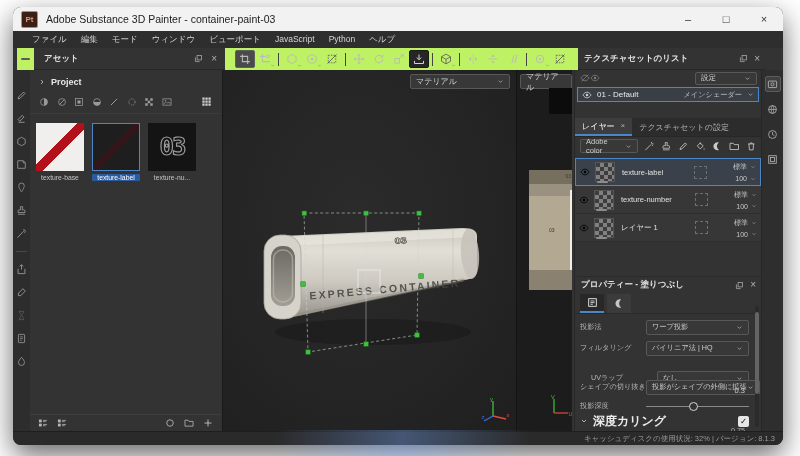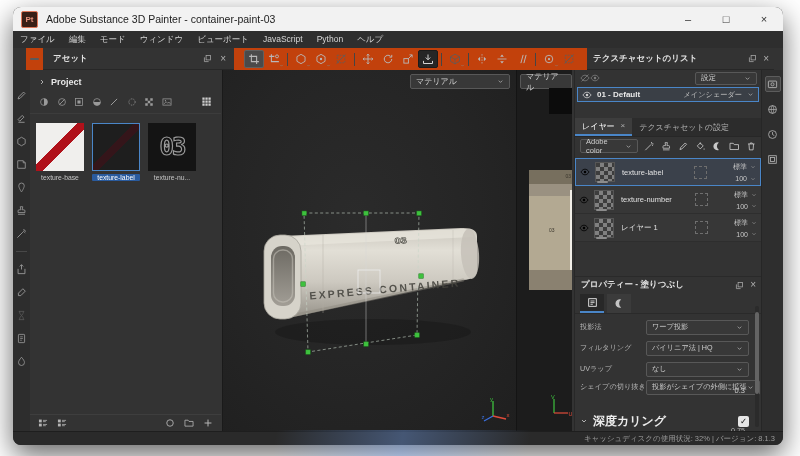--- a/index.html
+++ b/index.html
@@ -14,24 +14,24 @@
   .titlebar{position:absolute;left:0;top:0;width:770px;height:24px;background:#f2f2f2;
     display:flex;align-items:center;box-sizing:border-box;padding-left:8px;}
   .ptbadge{width:15px;height:15px;background:#3a2017;border:1px solid #e0785a;border-radius:2px;
     color:#e8927c;font-size:8px;font-weight:bold;display:flex;align-items:center;justify-content:center;flex:none;}
   .wtitle{font-size:10.5px;color:#222;margin-left:8px;white-space:nowrap;}
   .wctl{margin-left:auto;display:flex;height:24px;}
   .wbtn{width:38px;height:24px;display:flex;align-items:center;justify-content:center;
     font-size:11px;color:#333;}
   
   .menubar{position:absolute;left:0;top:24px;width:770px;height:17px;background:#2e2e2e;
-    display:flex;align-items:center;padding-left:0;box-sizing:border-box;}
+    display:flex;align-items:center;padding-left:12px;box-sizing:border-box;}
   .mitem{font-size:8.5px;color:#d6d6d6;padding:0 7px;line-height:17px;white-space:nowrap;}
   
-  .headerrow{position:absolute;left:13px;top:41px;width:704px;height:22px;background:#c2410c;}
+  .headerrow{position:absolute;left:4px;top:41px;width:704px;height:22px;background:#bef264;}
   .draghandle{position:absolute;left:4px;top:10px;width:9px;height:2px;background:#5a5a5a;border-radius:1px;}
   .phead{position:absolute;top:0;height:22px;background:#333;display:flex;align-items:center;
     box-sizing:border-box;border-bottom:1px solid #272727;}
   .phead .ptitle{font-size:8.5px;color:#e2e2e2;font-weight:bold;padding-left:10px;white-space:nowrap;}
   .phicons{margin-left:auto;display:flex;align-items:center;gap:8px;padding-right:8px;color:#a8a8a8;}
   .xglyph{font-size:10px;line-height:10px;color:#b0b0b0;}
   .toolbar{position:absolute;left:210px;top:0;width:351px;height:22px;display:flex;align-items:center;
     padding-left:8px;box-sizing:border-box;}
   .tool{width:20px;height:18px;display:flex;align-items:center;justify-content:center;color:#b9b9b9;
     border-radius:2px;position:relative;flex:none;box-sizing:border-box;}
@@ -103,21 +103,21 @@
   .uvmark{position:absolute;font-size:5px;color:#3b372d;line-height:5px;}
   .gizmo2d{position:absolute;left:32px;bottom:14px;}
   
   .rightcol{position:absolute;left:561px;top:0;width:187px;height:361px;background:#333;
     border-left:1px solid #282828;box-sizing:border-box;}
   .tslrow1{position:absolute;left:5px;right:4px;top:1px;height:14px;display:flex;align-items:center;color:#7c7c7c;}
   .tslrow1 .dd{margin-left:auto;width:62px;height:13px;font-size:7.5px;}
   .eyeico{width:10px;height:10px;flex:none;}
   .tslset{position:absolute;left:2px;right:2px;top:17px;height:15px;border:1px solid #4a86c8;
     background:#3a3f46;display:flex;align-items:center;gap:5px;padding:0 4px;box-sizing:border-box;}
-  .tslset .nm{font-size:8px;font-weight:bold;color:#e8e8e8;white-space:nowrap;}
+  .tslset .nm{font-size:8px;font-weight:normal;color:#e8e8e8;white-space:nowrap;}
   .tslset .sh{margin-left:auto;font-size:7.2px;color:#c0c0c0;white-space:nowrap;}
   .tslset .chev{width:7px;height:7px;color:#a8a8a8;flex:none;}
   .ltabs{position:absolute;left:0;right:0;top:48px;height:18px;display:flex;background:#2c2c2c;
     border-bottom:1px solid #272727;}
   .ltab{padding:0 7px;display:flex;align-items:center;gap:6px;font-size:8px;color:#b5b5b5;box-sizing:border-box;}
   .ltab.active{background:#3d3d3d;color:#fff;border-bottom:2px solid #4a86c8;}
   .chanrow{position:absolute;left:0;right:0;top:66px;height:20px;display:flex;align-items:center;
     padding:0 5px;gap:6px;box-sizing:border-box;}
   .chanrow .dd{width:60px;height:14px;font-size:7.5px;}
   .chanrow .acts{margin-left:auto;display:flex;gap:6.5px;align-items:center;color:#c8c8c8;}
@@ -899,40 +899,47 @@
         </div>
         <div class="prow" style="top:269px;">
           <span class="plabel">フィルタリング</span>
           <div class="dd">
             <span>バイリニア法 | HQ</span>
             <svg class="icref chev">
                 <use href="#i-chev"></use>
               </svg>
           </div>
         </div>
-        <div class="prow" style="top:290px;">
+        <div class="prow" style="top:299px;margin-left:11px;">
           <span class="plabel">UVラップ</span>
           <div class="dd">
             <span>なし</span>
             <svg class="icref chev">
                 <use href="#i-chev"></use>
               </svg>
           </div>
         </div>
         <div class="prow" style="top:308px;">
           <span class="plabel">シェイプの切り抜き</span>
           <div class="dd">
             <span>投影がシェイプの外側に拡張</span>
             <svg class="icref chev">
                 <use href="#i-chev"></use>
               </svg>
           </div>
         </div>
 
         <span class="depthval">0.3</span>
+        <div class="depthrow">
+          <span class="plabel">投影深度</span>
+          <div class="slider">
+            <div class="track"></div>
+            <div class="knob"></div>
+          </div>
+        </div>
 
         <div class="cullrow">
           <svg class="icref chev">
               <use href="#i-chev"></use>
             </svg>
           <span class="clabel">深度カリング</span>
           <span class="cbx">✓</span>
         </div>
         <span class="subval">0.75</span>
 

